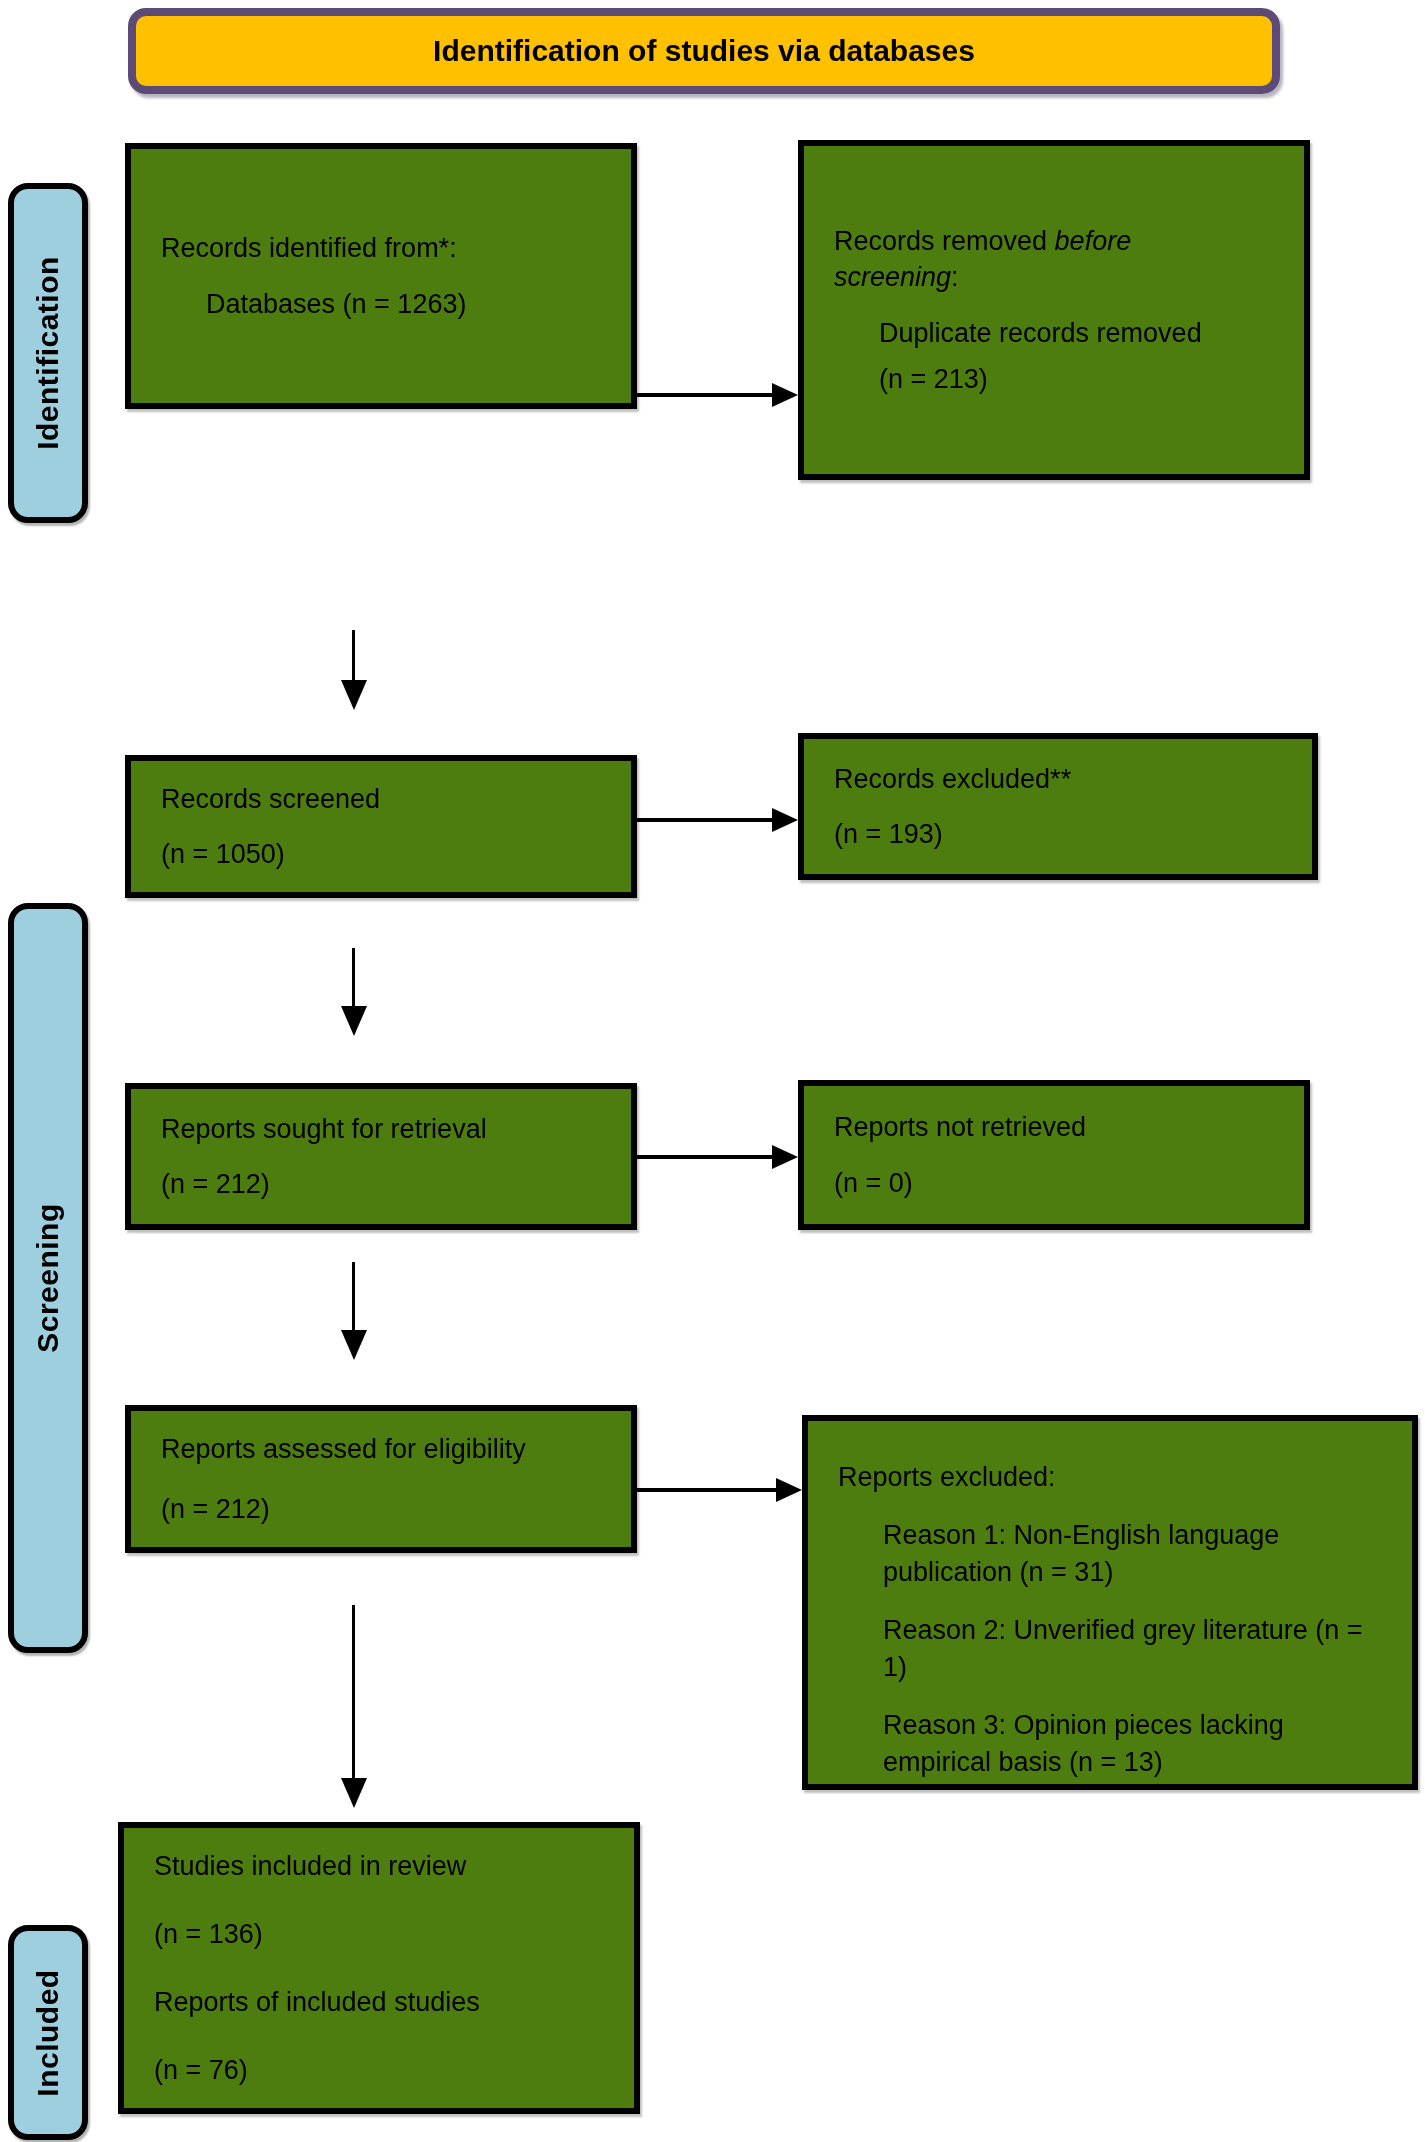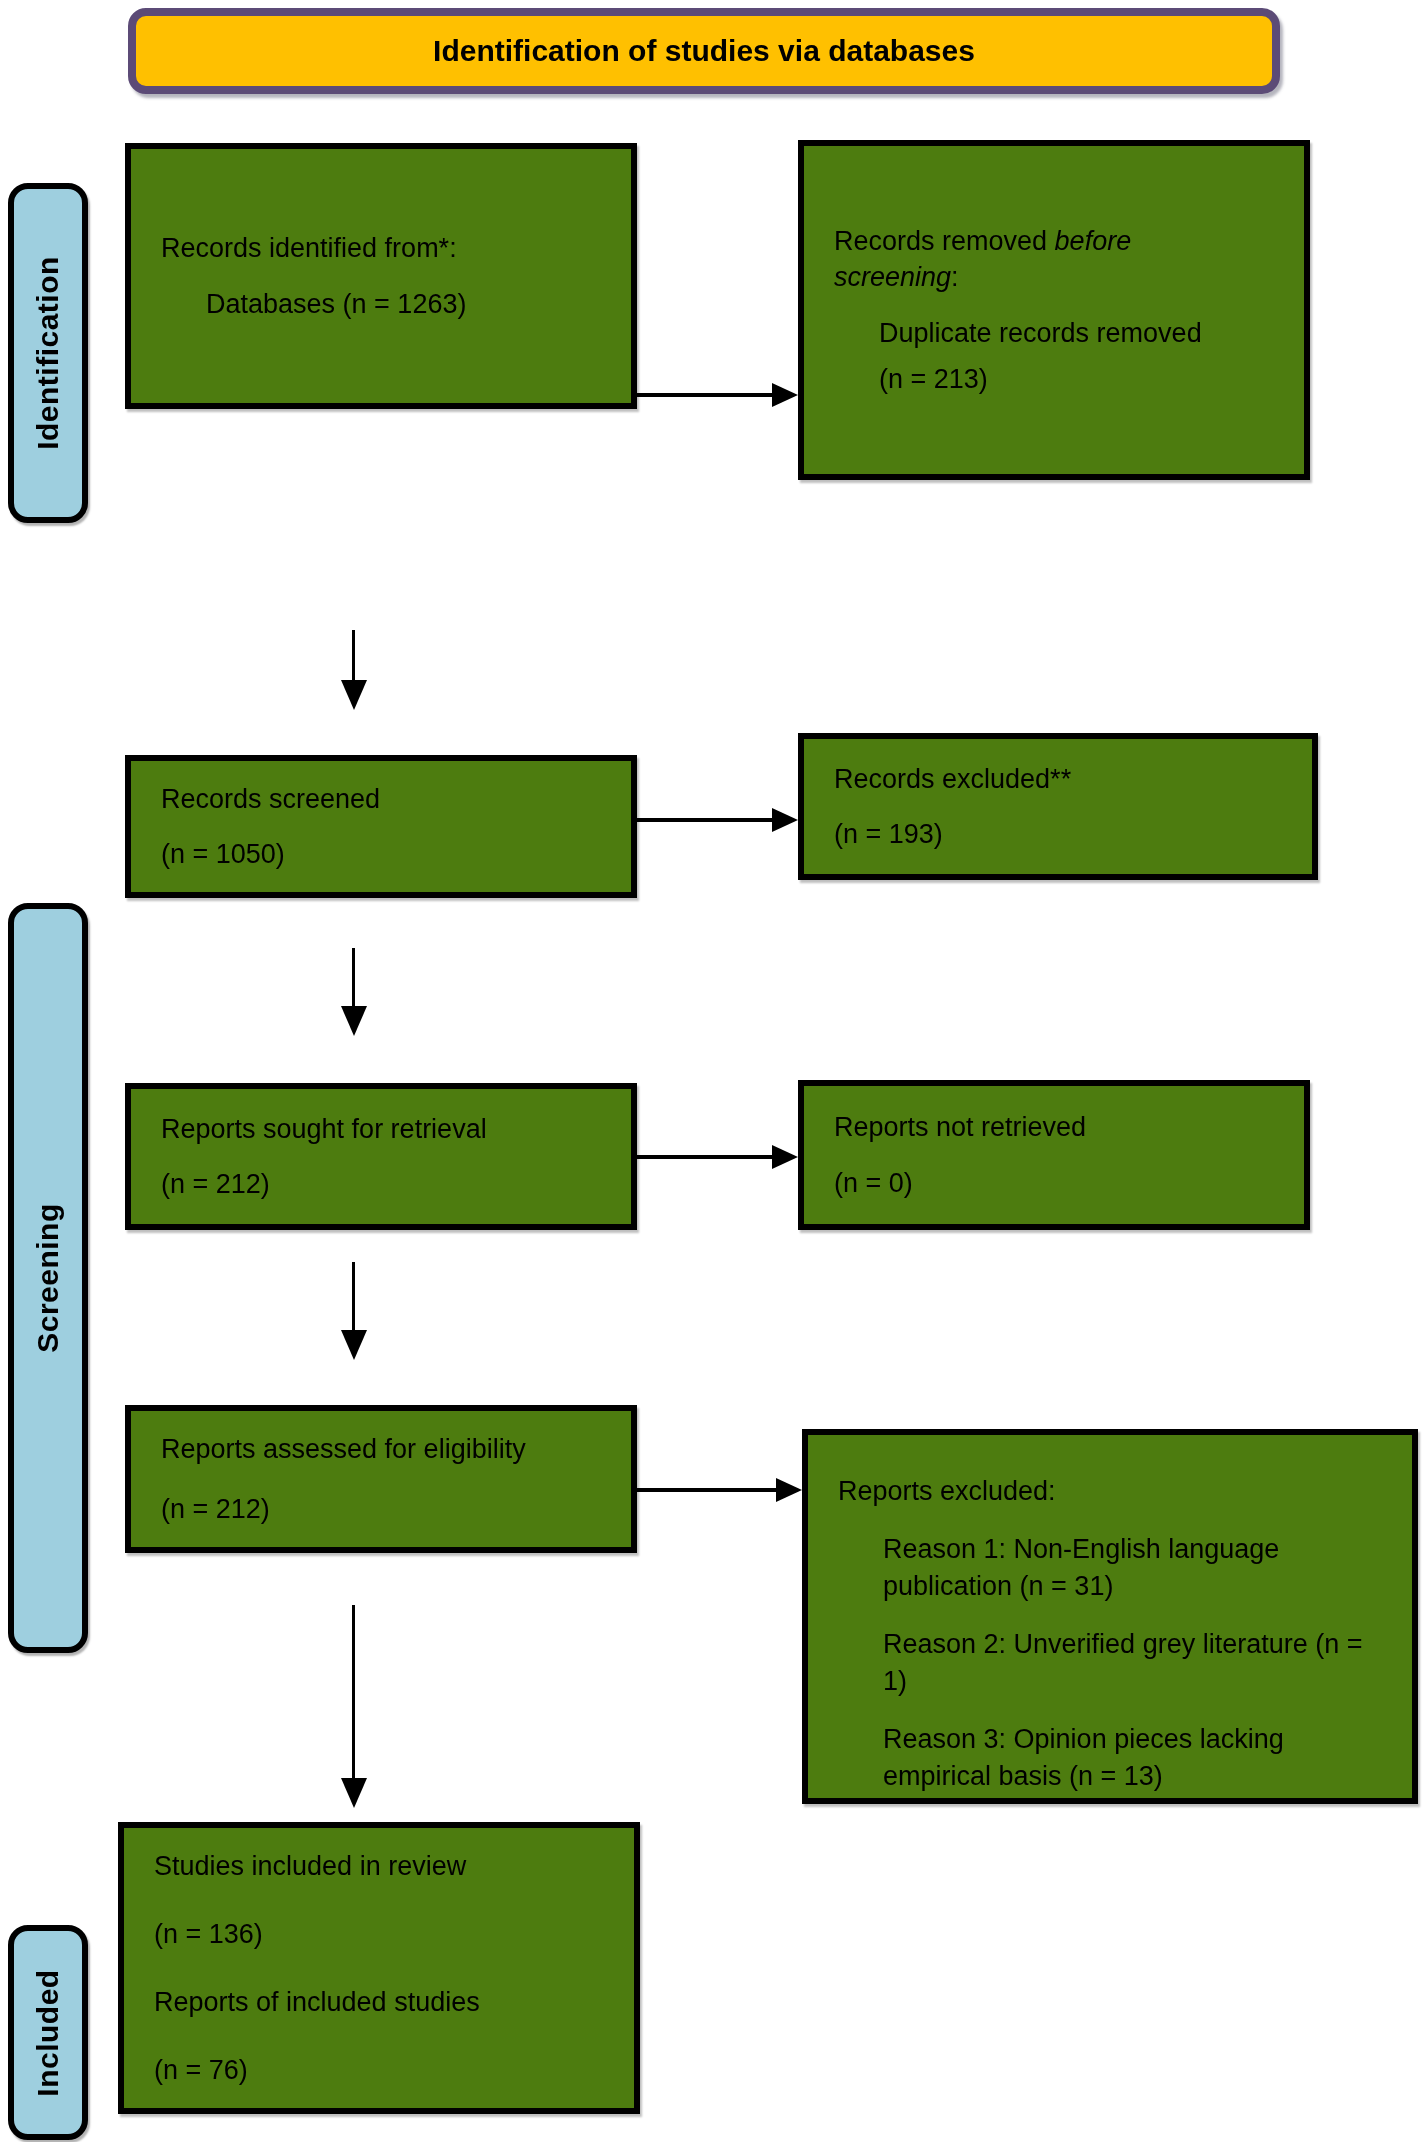--- a/index.html
+++ b/index.html
@@ -56,21 +56,21 @@
     padding: 20px 24px 20px 30px;
     font-size: 27px;
     line-height: 1.35;
     box-shadow: 2px 3px 2px rgba(0,0,0,0.25);
   }
   .fbox p { margin: 0 0 19px 0; }
   .fbox p:last-child { margin-bottom: 0; }
   .indent { margin-left: 45px !important; margin-right: -20px; }
   .fbox .tight { margin-bottom: 10px; }
   .reasons p { width: 505px; margin-bottom: 22px; }
-  .top-align { justify-content: flex-start; padding-top: 38px; margin-top: 14px; }
+  .top-align { justify-content: flex-start; padding-top: 38px; }
 
   
   .harrow {
     position: absolute;
     height: 4px;
     background: #000000;
   }
   .harrow::after {
     content: "";
     position: absolute;

